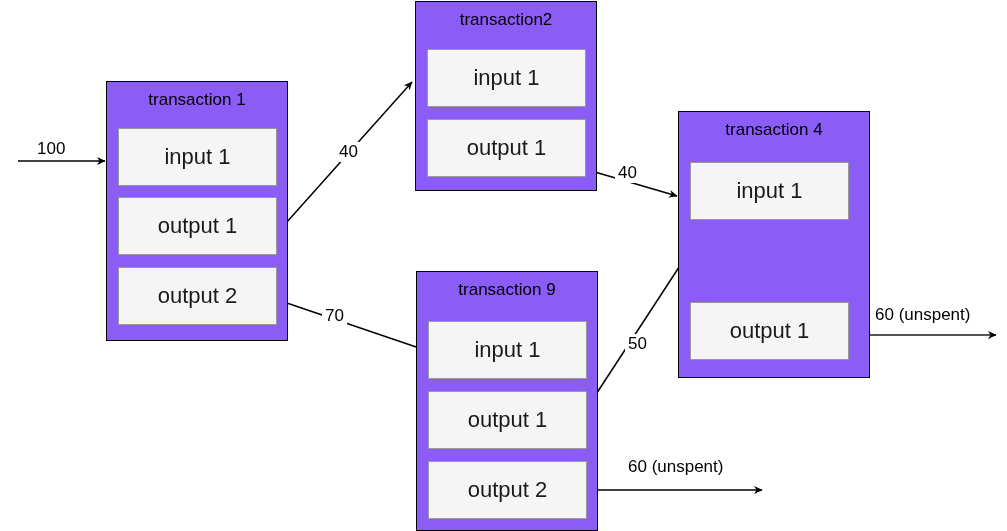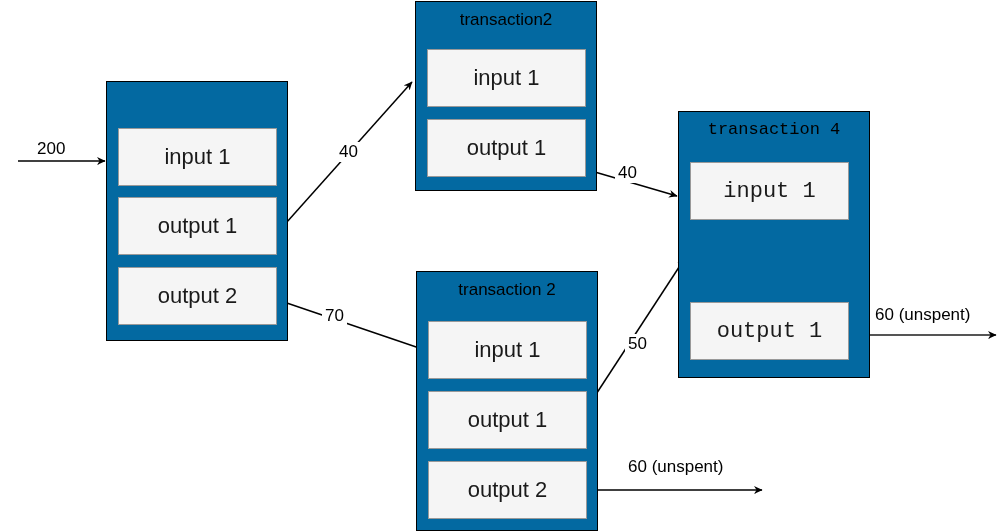--- a/index.html
+++ b/index.html
@@ -22,21 +22,21 @@
     position: absolute;
     left: 0;
     top: 0;
     width: 1007px;
     height: 531px;
     pointer-events: none;
   }
   .tx-box {
     position: absolute;
     box-sizing: border-box;
-    background: #0369a1;
+    background: #8b5cf6;
     border: 1.6px solid #000000;
   }
   .tx-title {
     position: absolute;
     left: 0;
     right: 0;
     text-align: center;
     font-size: 17px;
     color: #000000;
     line-height: 20px;
@@ -87,52 +87,53 @@
 
     <path d="M588,170 L677,196" fill="none" stroke="#000000" stroke-width="1.5" marker-end="url(#arw)"></path>
 
     <path d="M589,405 L685,258" fill="none" stroke="#000000" stroke-width="1.5" marker-end="url(#arw)"></path>
 
     <path d="M589,490 L762,490" fill="none" stroke="#000000" stroke-width="1.6" marker-end="url(#arw)"></path>
 
     <path d="M850,335 L996,335" fill="none" stroke="#555555" stroke-width="1.8" marker-end="url(#arwg)"></path>
   </svg>
 
-  <div class="edge-label" style="left:34px; top:139px;">200</div>
+  <div class="edge-label" style="left:34px; top:139px;">100</div>
 
   <div class="edge-label" style="left:336px; top:142px;">40</div>
 
   <div class="edge-label" style="left:322px; top:306px;">70</div>
 
   <div class="edge-label" style="left:615px; top:163px;">40</div>
 
   <div class="edge-label" style="left:625px; top:334px;">50</div>
 
   <div class="edge-label" style="left:625px; top:457px;">60 (unspent)</div>
 
   <div class="edge-label" style="left:872px; top:305px;">60 (unspent)</div>
 
   <div class="tx-box" style="left:106px; top:81px; width:182px; height:260px;">
+    <div class="tx-title" style="top:8px;">transaction 1</div>
     <div class="slot" style="left:11px; top:46px; width:159px; height:58px;">input 1</div>
     <div class="slot" style="left:11px; top:115px; width:159px; height:58px;">output 1</div>
     <div class="slot" style="left:11px; top:185px; width:159px; height:58px;">output 2</div>
   </div>
 
   <div class="tx-box" style="left:415px; top:1px; width:182px; height:190px;">
     <div class="tx-title" style="top:8px;">transaction2</div>
     <div class="slot" style="left:11px; top:47px; width:159px; height:58px;">input 1</div>
     <div class="slot" style="left:11px; top:117px; width:159px; height:58px;">output 1</div>
   </div>
 
   <div class="tx-box" style="left:416px; top:271px; width:182px; height:260px;">
-    <div class="tx-title" style="top:8px;">transaction 2</div>
+    <div class="tx-title" style="top:8px;">transaction 9</div>
     <div class="slot" style="left:11px; top:49px; width:159px; height:58px;">input 1</div>
     <div class="slot" style="left:11px; top:119px; width:159px; height:58px;">output 1</div>
     <div class="slot" style="left:11px; top:189px; width:159px; height:58px;">output 2</div>
   </div>
 
-  <div class="tx-box" style="left:678px; top:111px; width:192px; height:267px;font-family:Liberation Mono, monospace;">
+  <div class="tx-box" style="left:678px; top:111px; width:192px; height:267px;">
     <div class="tx-title" style="top:8px;">transaction 4</div>
     <div class="slot" style="left:11px; top:50px; width:159px; height:58px;">input 1</div>
     <div class="slot" style="left:11px; top:190px; width:159px; height:58px;">output 1</div>
   </div>
 
 </div>
 
 </body></html>

